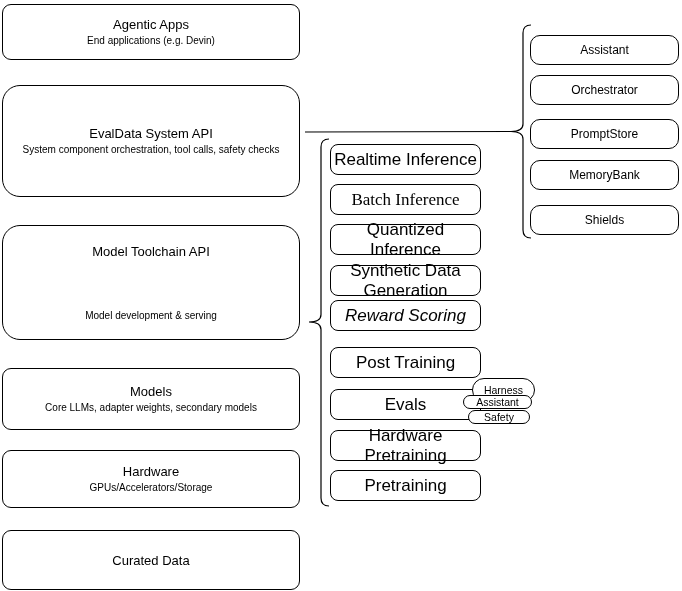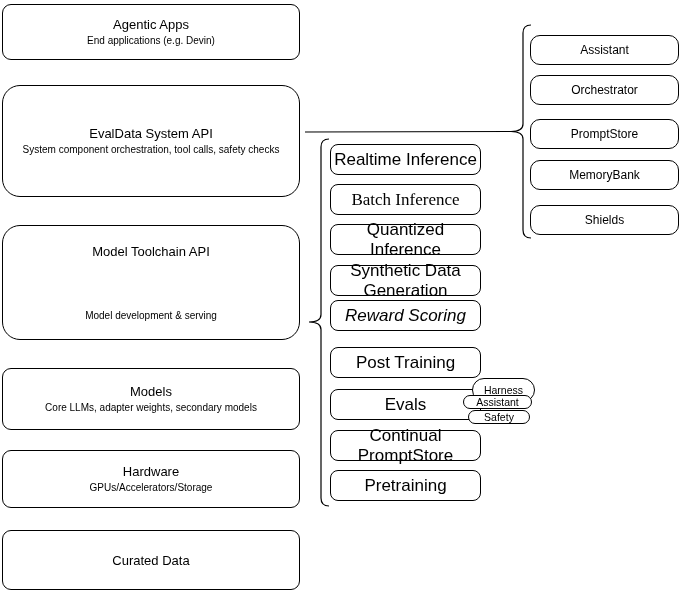--- a/index.html
+++ b/index.html
@@ -67,21 +67,21 @@
   <div class="title">Curated Data</div>
 </div>
 
 <div class="node mbox" style="top:144px;">Realtime Inference</div>
 <div class="node mbox" style="top:184px;font-family:Liberation Serif, serif;">Batch Inference</div>
 <div class="node mbox" style="top:224px;">Quantized Inference</div>
 <div class="node mbox" style="top:265px;">Synthetic Data Generation</div>
 <div class="node mbox" style="top:300px;font-style:italic;">Reward Scoring</div>
 <div class="node mbox" style="top:347px;">Post Training</div>
 <div class="node mbox" style="top:389px;">Evals</div>
-<div class="node mbox" style="top:430px;">Continual PromptStore</div>
+<div class="node mbox" style="top:430px;">Hardware Pretraining</div>
 <div class="node mbox" style="top:470px;">Pretraining</div>
 
 <div class="pill" style="left:472px;top:378px;width:63px;height:24px;">Harness</div>
 <div class="pill" style="left:463px;top:395px;width:69px;height:14px;">Assistant</div>
 <div class="pill" style="left:468px;top:410px;width:62px;height:14px;">Safety</div>
 
 <div class="node rbox" style="top:35px;">Assistant</div>
 <div class="node rbox" style="top:75px;">Orchestrator</div>
 <div class="node rbox" style="top:119px;">PromptStore</div>
 <div class="node rbox" style="top:160px;">MemoryBank</div>

